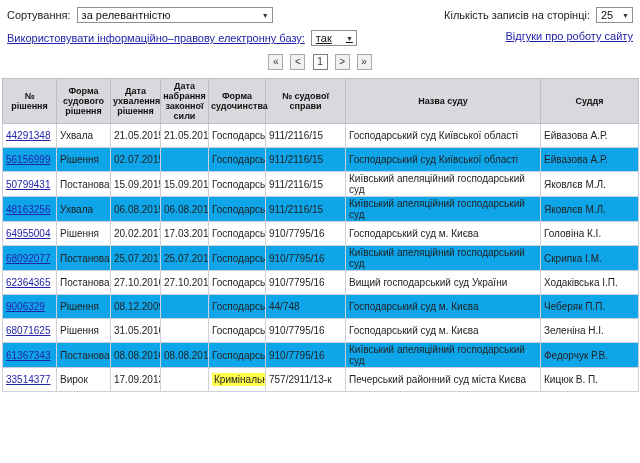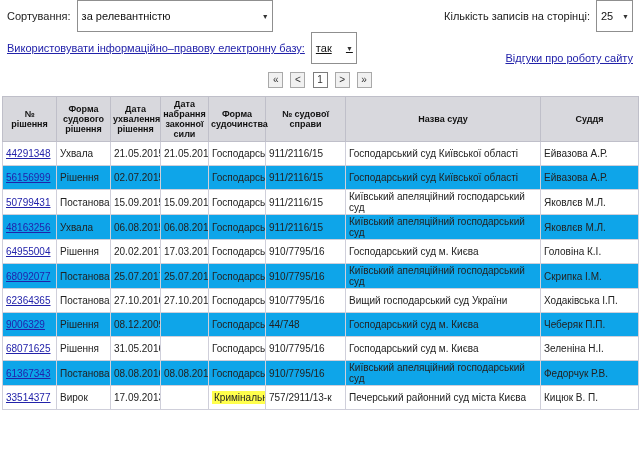--- a/index.html
+++ b/index.html
@@ -31,28 +31,28 @@
     width:88px; height:20px;
     border:1px solid #8a8a8a;
     border-radius:10px;
     background:linear-gradient(#ffffff,#e2e2e2);
     font-family:"Liberation Sans", sans-serif;
     font-size:11px; color:#111;
     margin-left:7px;
     cursor:pointer;
   }
   .controls-row {
-    display:flex; justify-content:space-between; align-items:flex-end;
-    padding:0 7px; 
+    display:flex; justify-content:space-between; align-items:flex-start;
+    padding:0 7px; margin-top:7px;
   }
   .ctl-left, .ctl-right { display:flex; align-items:center; gap:6px; }
   .select {
     display:inline-flex; align-items:center; justify-content:space-between;
     border:1px solid #8f8f8f; background:#fff;
-    height:32px; padding:0 3px 0 4px;
+    height:16px; padding:0 3px 0 4px;
     font-size:11px; color:#111; cursor:pointer;
   }
   .select .caret { font-size:7px; color:#333; margin-left:5px; }
   .w-sort { width:196px; }
   .w-pp   { width:37px; }
   .w-yes  { width:46px;text-decoration:underline; }
   a.link { color:#2222aa; text-decoration:underline; cursor:pointer; }
   .pagination { text-align:center; margin-top:8px; }
   .pg {
     display:inline-block; min-width:15px; height:16px; line-height:14px;

